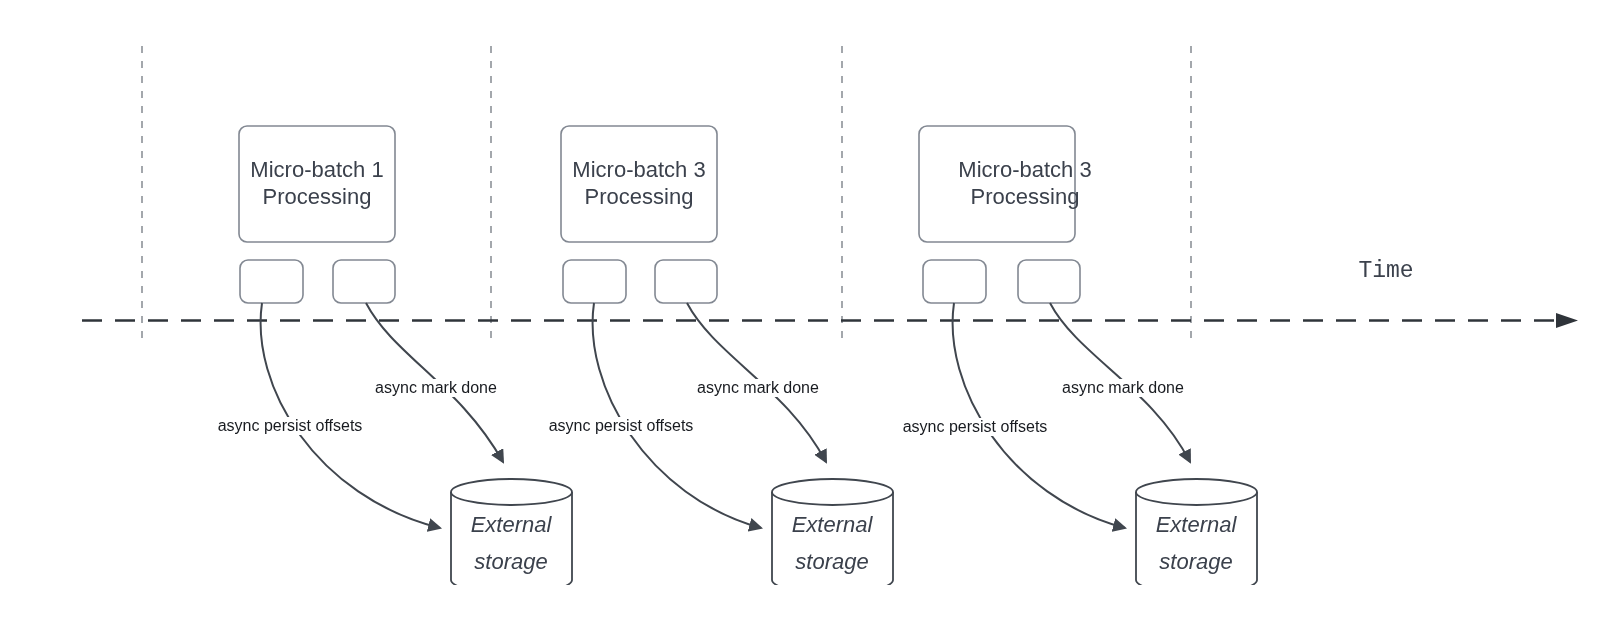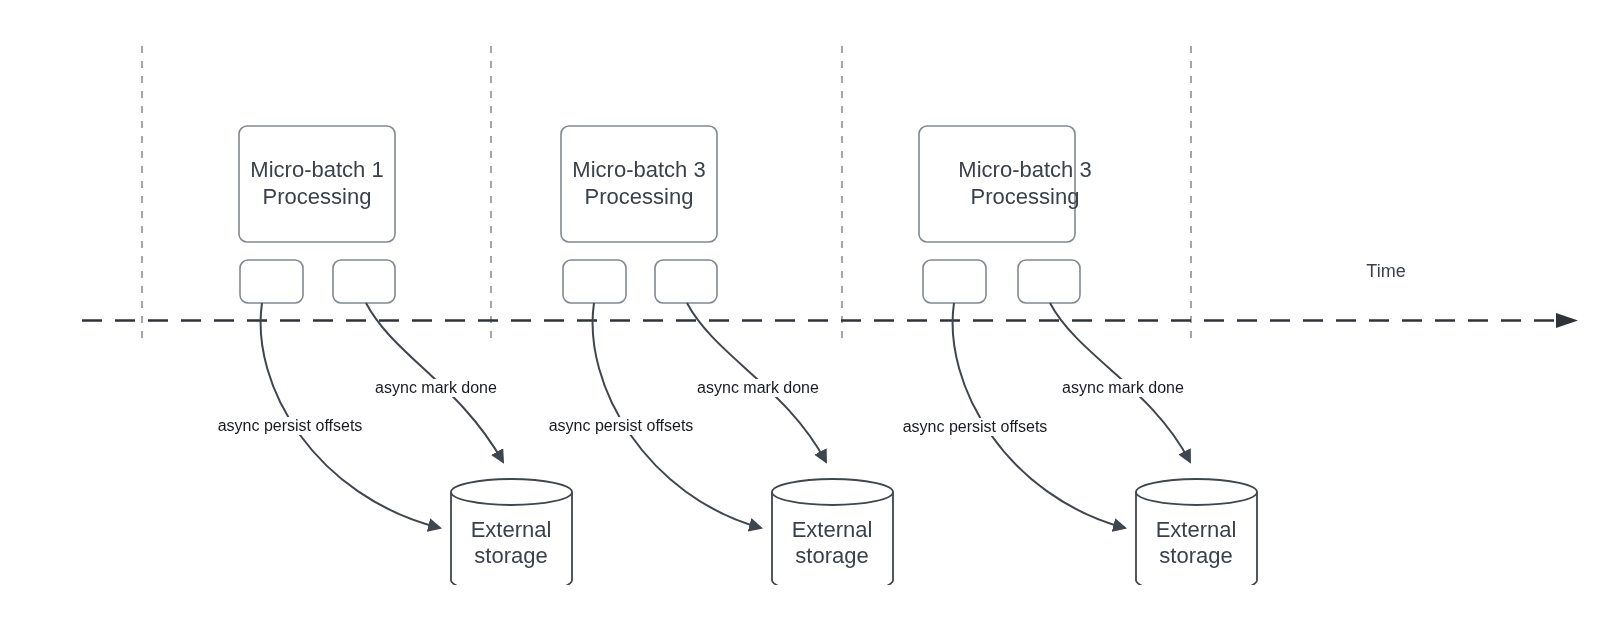--- a/index.html
+++ b/index.html
@@ -56,22 +56,22 @@
     stroke-width: 2;
   }
   .lbl {
     position: absolute;
     transform: translate(-50%, -50%);
     text-align: center;
     color: var(--text);
     white-space: pre-line;
   }
   .node-lbl { font-size: 22px; line-height: 27px; }
-  .cyl-lbl { font-size: 22px; line-height: 26px; }
-  .time-lbl { font-size: 18px; line-height: 26px; }
+  .cyl-lbl { font-size: 22px; line-height: 37px; font-style: italic; }
+  .time-lbl { font-size: 23px; line-height: 26px; font-family: Liberation Mono, monospace; }
   .edge-lbl {
     font-size: 16px;
     font-weight: 400;
     line-height: 18px;
     color: var(--label-text);
     background: var(--background);
     padding: 0 3px;
     white-space: nowrap;
   }
 </style>

